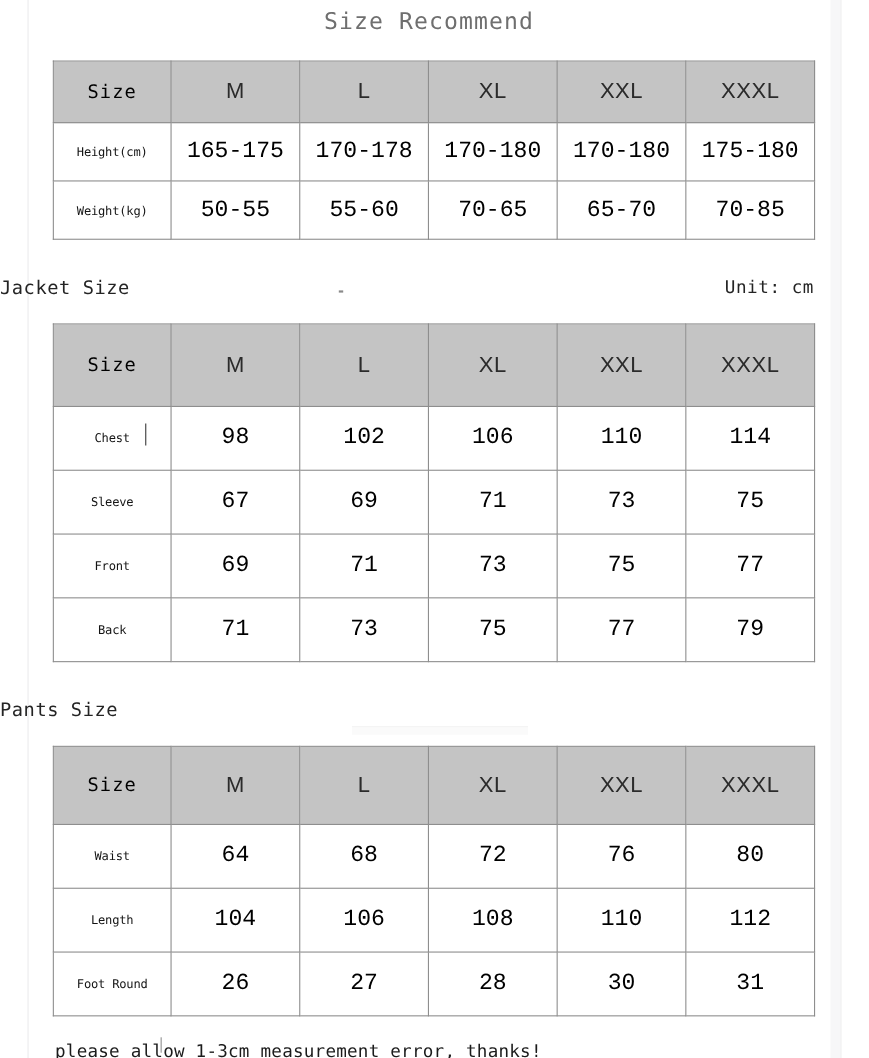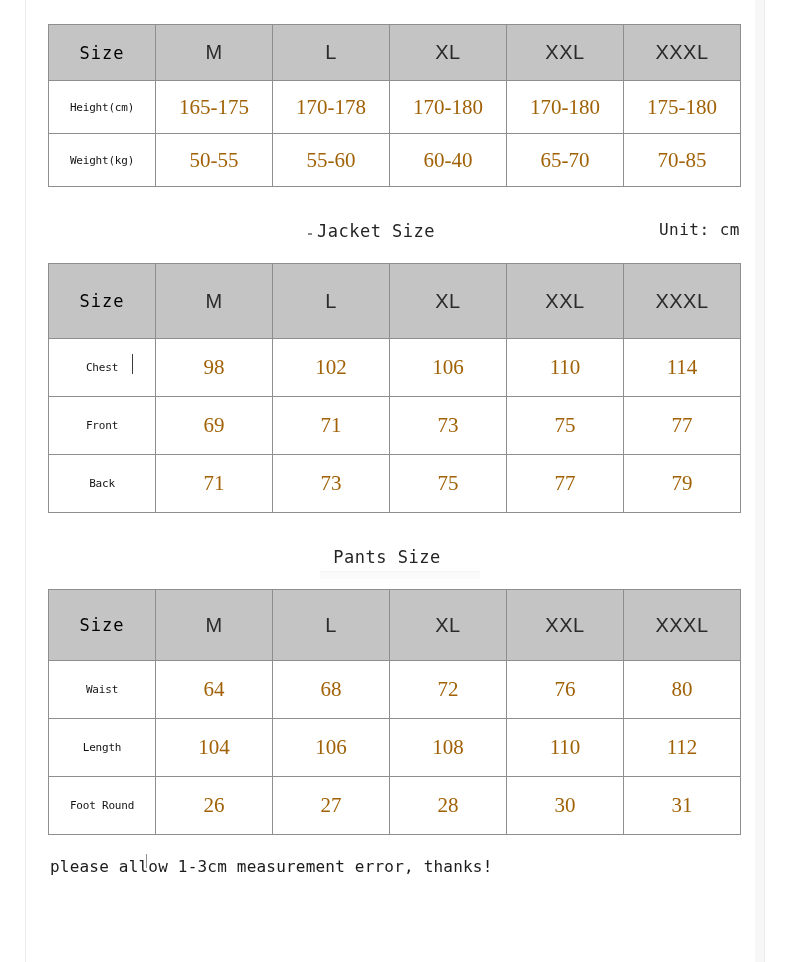--- a/index.html
+++ b/index.html
@@ -53,21 +53,21 @@
   }
 
   .section-title-row {
     position: relative;
     height: 28px;
     margin: 0;
   }
   .section-title {
     position: absolute;
     left: 0; right: 16px;
-    text-align: center;
+    text-align: left;
     font-family: "DejaVu Sans Mono", "Liberation Mono", monospace;
     font-size: 17px;
     color: #242424;
     letter-spacing: 0.5px;
   }
   .section-title.jacket { padding-right: 22px; }
   .title-dot {
     position: absolute;
     left: 308px;
     top: 12px;
@@ -132,23 +132,23 @@
     letter-spacing: 0.5px;
   }
   .row-label {
     font-family: "DejaVu Sans Mono", "Liberation Mono", monospace;
     font-size: 11px;
     color: #141414;
     letter-spacing: -0.2px;
     position: relative;
   }
   .cell-val {
-    font-family: Liberation Serif, serif;
+    font-family: Liberation Mono, monospace;
     font-size: 21px;
-    color: #a16207;
+    color: #000000;
   }
 
   
   .tbl-recommend thead td { height: 55px; }
   .tbl-recommend tbody td { height: 52px; }
 
   .tbl-jacket thead td { height: 74px; }
   .tbl-jacket tbody td { height: 57px; }
 
   .tbl-pants thead td { height: 70px; }
@@ -194,20 +194,21 @@
 </style>
 </head>
 <body>
 
 <div class="page-edge-left"></div>
 <div class="page-edge-right"></div>
 <div class="page-edge-right-line"></div>
 
 <div class="sheet">
 
+  <div class="main-title">Size Recommend</div>
 
   <div class="spacer-24"></div>
 
   <table class="size-table tbl-recommend">
     <colgroup>
       <col class="c-label">
         <col class="c-size">
         <col class="c-size">
       <col class="c-size">
         <col class="c-size">
@@ -229,21 +230,21 @@
         <td class="cell-val">165-175</td>
         <td class="cell-val">170-178</td>
         <td class="cell-val">170-180</td>
         <td class="cell-val">170-180</td>
         <td class="cell-val">175-180</td>
       </tr>
       <tr>
         <td class="row-label">Weight(kg)</td>
         <td class="cell-val">50-55</td>
         <td class="cell-val">55-60</td>
-        <td class="cell-val">60-40</td>
+        <td class="cell-val">70-65</td>
         <td class="cell-val">65-70</td>
         <td class="cell-val">70-85</td>
       </tr>
     </tbody>
   </table>
 
   <div class="spacer-34"></div>
 
   <div class="section-title-row">
     <span class="title-dot"></span>
@@ -278,20 +279,28 @@
           <span>Chest</span>
           <span class="caret-artifact caret-chest"></span>
         </td>
         <td class="cell-val">98</td>
         <td class="cell-val">102</td>
         <td class="cell-val">106</td>
         <td class="cell-val">110</td>
         <td class="cell-val">114</td>
       </tr>
       <tr>
+        <td class="row-label">Sleeve</td>
+        <td class="cell-val">67</td>
+        <td class="cell-val">69</td>
+        <td class="cell-val">71</td>
+        <td class="cell-val">73</td>
+        <td class="cell-val">75</td>
+      </tr>
+      <tr>
         <td class="row-label">Front</td>
         <td class="cell-val">69</td>
         <td class="cell-val">71</td>
         <td class="cell-val">73</td>
         <td class="cell-val">75</td>
         <td class="cell-val">77</td>
       </tr>
       <tr>
         <td class="row-label">Back</td>
         <td class="cell-val">71</td>

